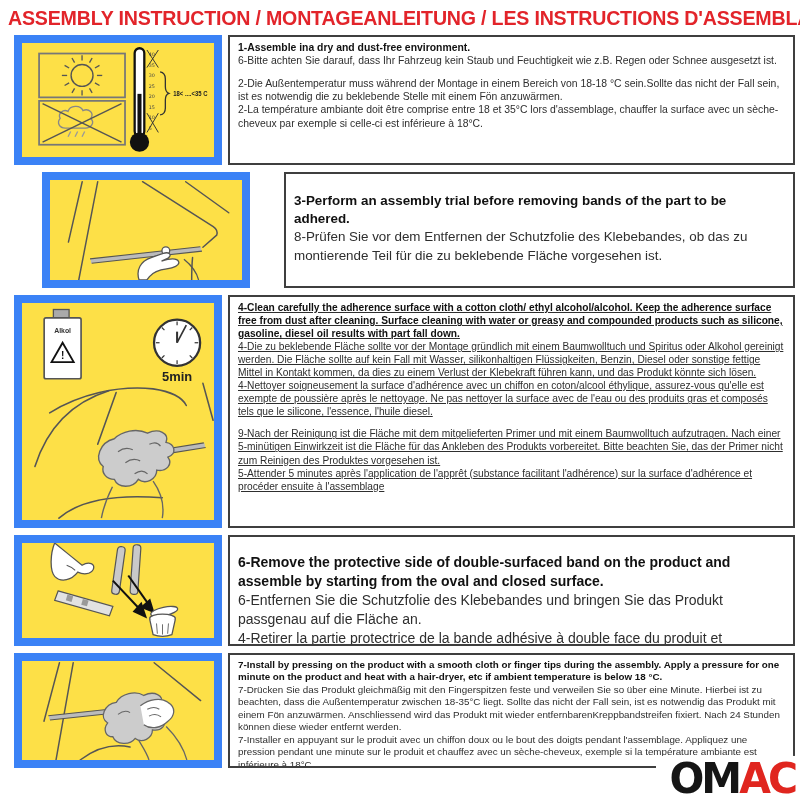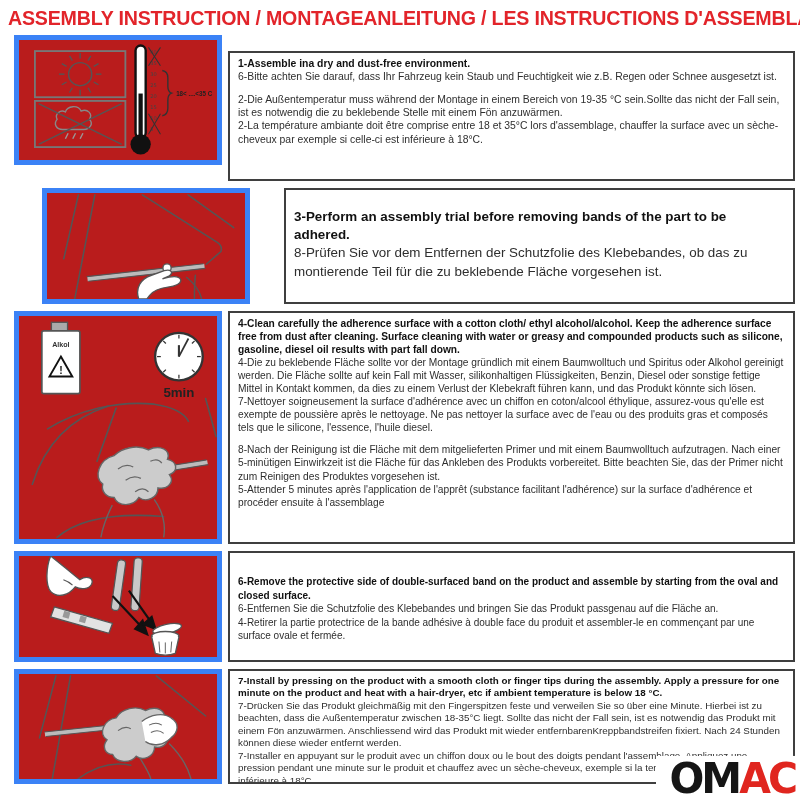--- a/index.html
+++ b/index.html
@@ -10,35 +10,35 @@
     overflow:hidden;margin:0 auto;
   }
   .title{
     color:#e2242a;font-weight:bold;font-size:20px;line-height:1.1;
     text-align:center;margin:0;padding:7px 0 6px 0;letter-spacing:-0.2px;
     transform:scaleX(0.98);white-space:nowrap;
   }
   .sheet{padding:0 5px 0 14px;}
   .row{display:flex;gap:6px;margin-bottom:7px;}
   .figcell{
-    width:208px;flex:none;border:5px solid #3b82f6;background:#b91c1c;
+    width:208px;flex:none;border:8px solid #3b82f6;background:#fde047;
     box-sizing:border-box;
   }
   .textcell{
     flex:1;border:2px solid #3f3f3f;background:#fff;box-sizing:border-box;
     padding:4px 8px 2px 8px;overflow:hidden;color:#2e2e2e;
   }
   .figcell svg{display:block;width:100%;height:100%;}
   .r1{height:130px;} .r2{height:116px;margin-left:28px;} .r3{height:233px;} .r4{height:111px;} .r5{height:115px;}
   .en{font-weight:bold;color:#111;}
   .sec{margin:0 0 9px 0;}
-  .t1{font-size:10.4px;line-height:1.28;margin-top:16px;}
+  .t1{font-size:10.4px;line-height:1.28;}
   .t2{font-size:13.4px;line-height:1.36;padding-top:18px;}
-  .t3{font-size:10.2px;line-height:1.28;}
-  .t4{font-size:10px;line-height:1.35;padding-top:22px;}
+  .t3{font-size:10.2px;line-height:1.28;text-decoration:underline;}
+  .t4{font-size:14px;line-height:1.35;padding-top:16px;}
   .t5{font-size:9.8px;line-height:1.27;}
   .logo{
     position:absolute;right:3px;bottom:1px;background:#fff;
     padding:2px 2px 0 14px;font-family:"DejaVu Sans",sans-serif;
     font-weight:bold;font-size:41px;letter-spacing:-3px;line-height:0.95;
     transform:scaleY(1.05);transform-origin:bottom right;
   }
   .logo .lk{color:#151515;}
   .logo .lr{color:#e0261f;}
   .linework{fill:none;stroke:#555;stroke-width:1.7;stroke-linecap:round;stroke-linejoin:round;}
@@ -113,21 +113,21 @@
             <text x="167" y="61" font-size="8.5" font-weight="bold" fill="#222" textLength="39" lengthAdjust="spacingAndGlyphs">18&lt; ....&lt;35 C</text>
           </g>
         </svg>
       </div>
       <div class="textcell r1 t1">
         <div class="sec">
           <div class="en">1-Assemble ina dry and dust-free environment.</div>
           <div class="de">6-Bitte achten Sie darauf, dass Ihr Fahrzeug kein Staub und Feuchtigkeit wie z.B. Regen oder Schnee ausgesetzt ist.</div>
         </div>
         <div class="sec">
-          <div class="de">2-Die Außentemperatur muss während der Montage in einem Bereich von 19-35 °C  sein.Sollte das nicht der Fall sein, ist es notwendig die zu beklebende Stelle mit einem Fön anzuwärmen.</div>
+          <div class="de">2-Die Außentemperatur muss während der Montage in einem Bereich von 18-18 °C  sein.Sollte das nicht der Fall sein, ist es notwendig die zu beklebende Stelle mit einem Fön anzuwärmen.</div>
           <div class="fr">2-La température ambiante doit être comprise entre 18 et 35°C lors d'assemblage, chauffer la surface avec un sèche-cheveux par exemple si celle-ci est inférieure à 18°C.</div>
         </div>
       </div>
     </div>
 
     <div class="row">
       <div class="figcell r2">
         <svg viewBox="0 0 208 116">
           <g class="linework">
             <path d="M30,2 L14,72"></path>
@@ -204,24 +204,24 @@
             </g>
             <path d="M98,198 C92,210 88,221 86,232" fill="none" stroke="#666" stroke-width="1.5"></path>
             <path d="M142,192 C152,206 154,220 152,232" fill="none" stroke="#666" stroke-width="1.5"></path>
           </g>
         </svg>
       </div>
       <div class="textcell r3 t3">
         <div class="sec">
           <div class="en">4-Clean carefully the adherence surface with a cotton cloth/ ethyl alcohol/alcohol. Keep the adherence surface free from dust after cleaning. Surface cleaning with water or greasy and compounded products such as silicone, gasoline, diesel oil results with part fall down.</div>
           <div class="de">4-Die zu beklebende Fläche sollte vor der Montage gründlich mit einem Baumwolltuch und Spiritus oder Alkohol gereinigt werden. Die Fläche sollte auf kein Fall mit Wasser, silikonhaltigen Flüssigkeiten, Benzin, Diesel oder sonstige fettige Mittel in Kontakt kommen, da dies zu einem Verlust der Klebekraft führen kann, und das Produkt könnte sich lösen.</div>
-          <div class="fr">7-Nettoyer soigneusement la surface d'adhérence avec un chiffon en coton/alcool éthylique, assurez-vous qu'elle est exempte de poussière après le nettoyage. Ne pas nettoyer la surface avec de l'eau ou des produits gras et composés tels que le silicone, l'essence, l'huile diesel.</div>
-        </div>
-        <div class="sec">
-          <div class="de">8-Nach der Reinigung ist die Fläche mit dem mitgelieferten Primer und mit einem Baumwolltuch aufzutragen. Nach einer 5-minütigen Einwirkzeit ist die Fläche für das Ankleben des Produkts vorbereitet. Bitte beachten Sie, das der Primer nicht zum Reinigen des Produktes vorgesehen ist.</div>
+          <div class="fr">4-Nettoyer soigneusement la surface d'adhérence avec un chiffon en coton/alcool éthylique, assurez-vous qu'elle est exempte de poussière après le nettoyage. Ne pas nettoyer la surface avec de l'eau ou des produits gras et composés tels que le silicone, l'essence, l'huile diesel.</div>
+        </div>
+        <div class="sec">
+          <div class="de">9-Nach der Reinigung ist die Fläche mit dem mitgelieferten Primer und mit einem Baumwolltuch aufzutragen. Nach einer 5-minütigen Einwirkzeit ist die Fläche für das Ankleben des Produkts vorbereitet. Bitte beachten Sie, das der Primer nicht zum Reinigen des Produktes vorgesehen ist.</div>
           <div class="fr">5-Attender 5 minutes après l'application de l'apprêt (substance facilitant l'adhérence) sur la surface d'adhérence et procéder ensuite à l'assemblage</div>
         </div>
       </div>
     </div>
 
     <div class="row">
       <div class="figcell r4">
         <svg viewBox="0 0 208 111">
           <g fill="#c9c9c9" stroke="#555" stroke-width="1.4">
             <rect x="100" y="4" width="9" height="56" rx="4" transform="rotate(8 104 32)"></rect>

